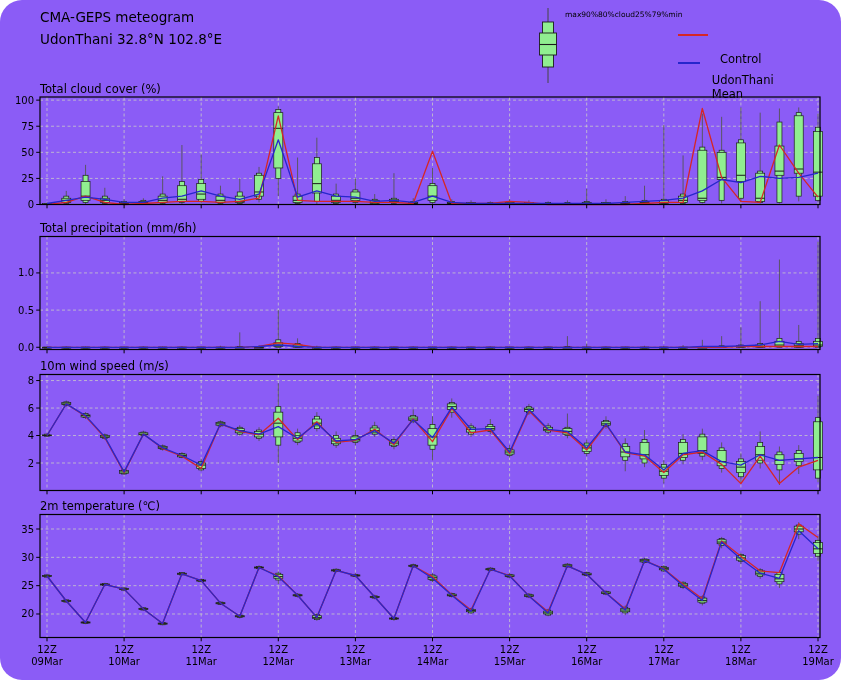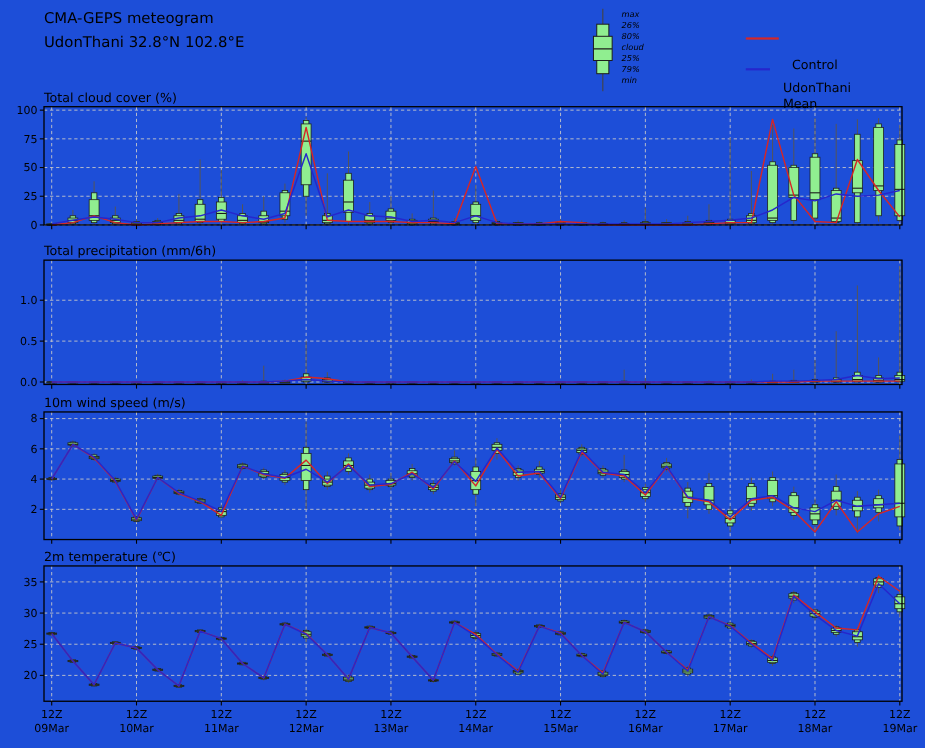--- a/index.html
+++ b/index.html
@@ -1,23 +1,23 @@
 <!DOCTYPE html>
 <html><head>
 <meta charset="utf-8">
 <style>
   html,body{margin:0;padding:0;background:#ffffff;}
   body{width:841px;height:680px;overflow:hidden;
        font-family:"DejaVu Sans","Liberation Sans",sans-serif;color:#000;}
-  .fig{position:relative;width:841px;height:680px;background:#1d4ed8;}
+  .fig{position:relative;width:841px;height:680px;background:#8b5cf6;border-radius:22px;}
   .header{position:absolute;left:40px;top:6px;font-size:13.5px;line-height:22px;color:#000;}
   .box-legend{position:absolute;left:533px;top:0;}
   .box-legend svg{position:absolute;left:0;top:0;}
   .box-labels{position:absolute;left:32px;top:10px;height:68px;display:flex;
-              flex-direction:column;justify-content:flex-end;font-size:7.5px;line-height:10px;font-style:italic;}
+              flex-direction:row;justify-content:space-between;font-size:7.5px;line-height:10px;}
   .series-legend{position:absolute;left:678px;top:0;}
   .s-row{position:absolute;left:0;display:flex;align-items:center;height:14px;}
   .s-row .swatch{display:inline-block;width:30px;height:2px;margin-right:12px;}
   .s-row .s-label{font-size:11.5px;margin-top:48px;}
   #chart{position:absolute;left:0;top:0;}
   text{font-family:"DejaVu Sans","Liberation Sans",sans-serif;}
 </style>
 </head>
 <body>
 
@@ -29,21 +29,21 @@
 
   <div class="box-legend">
     <svg width="30" height="92">
       <line x1="15" y1="8" x2="15" y2="83" stroke="#444" stroke-width="1"></line>
       <rect class="bxfill" x="9.5" y="22" width="11" height="45" stroke="#1c1c1c" stroke-width="0.9" fill="#90ee90"></rect>
       <rect class="bxfill" x="6.5" y="33" width="17" height="22" stroke="#1c1c1c" stroke-width="0.9" fill="#90ee90"></rect>
       <line x1="6.5" y1="44.5" x2="23.5" y2="44.5" stroke="#1c1c1c" stroke-width="1.1"></line>
     </svg>
     <div class="box-labels" id="box-labels">
         <div>max</div>
-        <div>26%</div>
+        <div>90%</div>
         <div>80%</div>
         <div>cloud</div>
         <div>25%</div>
         <div>79%</div>
         <div>min</div>
       </div>
   </div>
 
   <div class="series-legend">
     <div class="s-row" style="top:28px">

